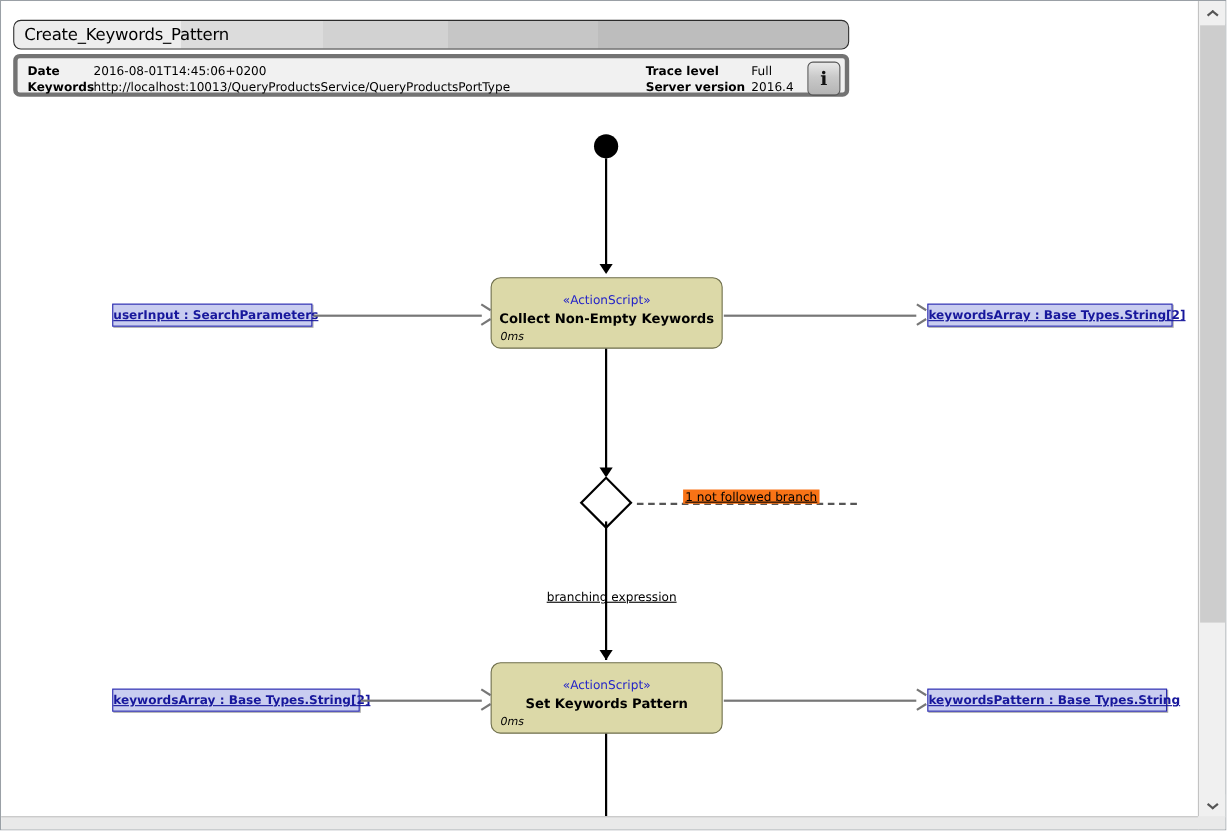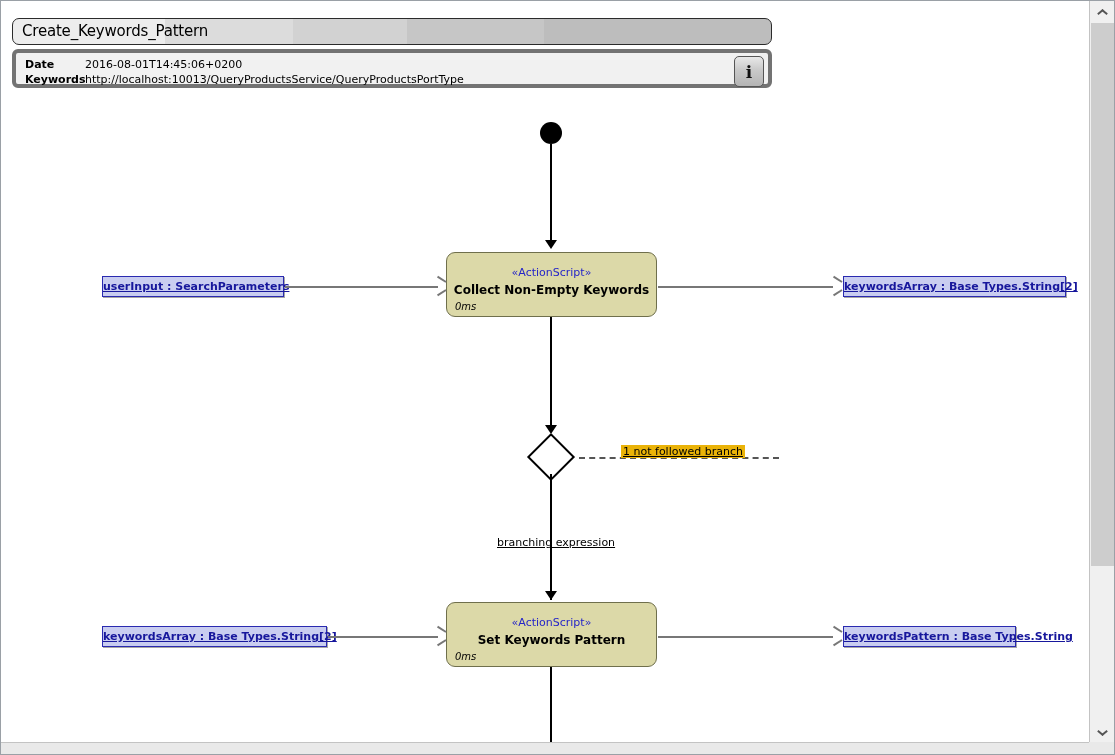--- a/index.html
+++ b/index.html
@@ -218,21 +218,21 @@
   }
   .dashline {
     position: absolute;
     height: 0;
     border-top: 2px dashed #555555;
   }
   .dash-label {
     position: absolute;
     font-size: 11px;
     color: #000;
-    background: #eab308;
+    background: #f97316;
     padding: 0 2px;
     white-space: nowrap;
   }
   .plain-label {
     position: absolute;
     font-size: 11px;
     color: #000;
     white-space: nowrap;
     text-decoration: underline;
   }
@@ -322,20 +322,28 @@
 
         <div class="meta-left">
           <span class="meta-row">
             <span class="meta-key">Date</span><span class="meta-val">2016-08-01T14:45:06+0200</span>
           </span>
           <span class="meta-row">
             <span class="meta-key">Keywords</span><span class="meta-val">http://localhost:10013/QueryProductsService/QueryProductsPortType</span>
           </span>
         </div>
 
+        <div class="meta-right">
+          <span class="meta-row">
+            <span class="meta-key">Trace level</span><span class="meta-val">Full</span>
+          </span>
+          <span class="meta-row">
+            <span class="meta-key">Server version</span><span class="meta-val">2016.4</span>
+          </span>
+        </div>
 
         <div class="info-btn">
           <span>i</span>
         </div>
 
       </div>
     </div>
 
     <div class="init-node" style="left:539px; top:121px;"></div>
     <div class="vline" style="left:549px; top:143px; height:100px;"></div>
@@ -378,21 +386,21 @@
     </div>
 
     <div class="pin-box" style="left:101px; top:625px; width:225px;">
       <span>keywordsArray : Base Types.String[2]</span>
     </div>
     <div class="hconn" style="left:327px; top:635px; width:110px;"></div>
     <div class="harrow" style="left:435px; top:629px;"></div>
 
     <div class="hconn" style="left:657px; top:635px; width:175px;"></div>
     <div class="harrow" style="left:831px; top:629px;"></div>
-    <div class="pin-box" style="left:842px; top:625px; width:173px;">
+    <div class="pin-box" style="left:842px; top:625px; width:218px;">
       <span>keywordsPattern : Base Types.String</span>
     </div>
 
     <div class="vline" style="left:549px; top:666px; height:77px;"></div>
 
   </div>
 
   <div class="vscroll">
     <div class="vthumb"></div>
     <div class="sb-arrow up">

